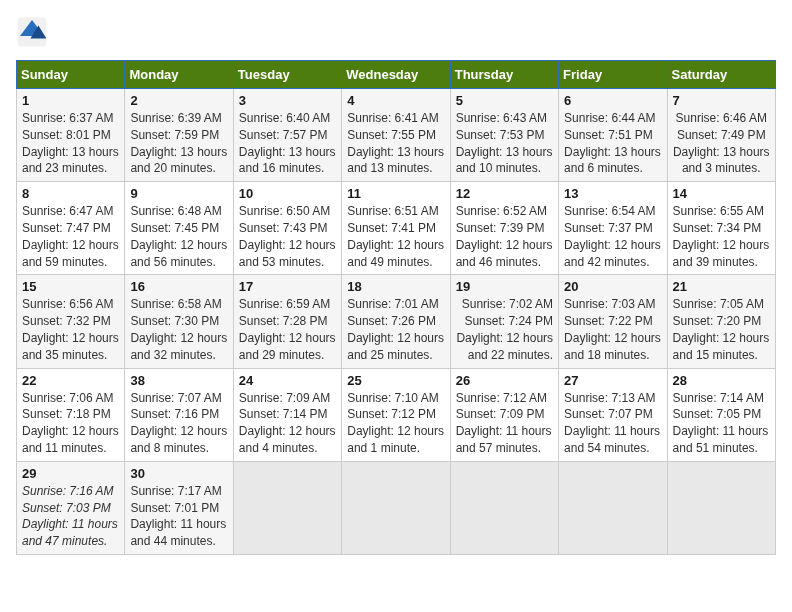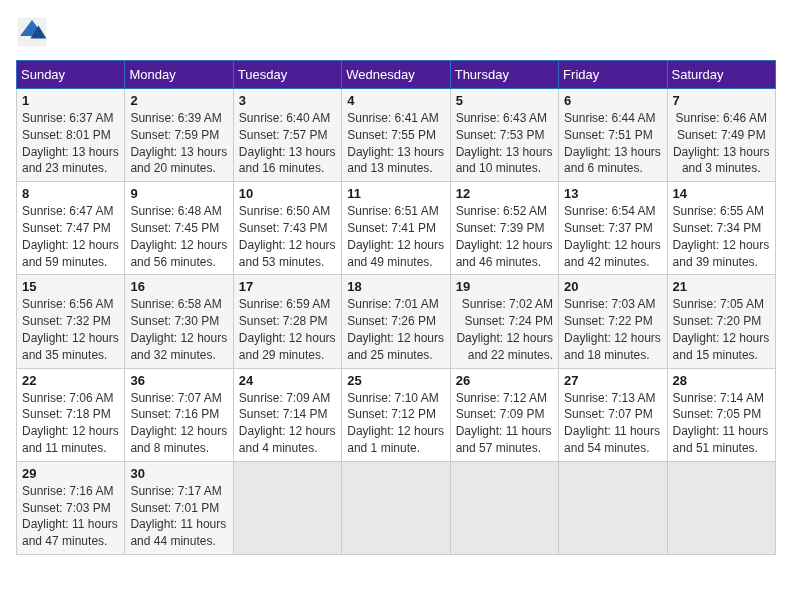--- a/index.html
+++ b/index.html
@@ -41,26 +41,26 @@
     .subtitle {
       font-size: 14px;
       color: #555;
     }
     table {
       width: 100%;
       border-collapse: collapse;
       font-size: 10.5px;
     }
     thead tr th {
-      background: #4c1d95;
+      background: #4d7c0f;
       color: #fff;
       padding: 6px 4px;
       text-align: left;
       font-size: 13px;
-      font-weight: normal;
+      font-weight: bold;
       border: 1px solid #2a6ebd;
     }
     tbody tr td {
       border: 1px solid #ccc;
       vertical-align: top;
       padding: 4px 5px;
       background: #fff;
       min-height: 70px;
       height: 80px;
     }
@@ -272,21 +272,21 @@
       </tr>
       <tr>
         <td>
           <span class="day-num">22</span>
           <div class="cell-text" style="white-space: pre-line;">Sunrise: 7:06 AM
 Sunset: 7:18 PM
 Daylight: 12 hours
 and 11 minutes.</div>
         </td>
         <td>
-          <span class="day-num">36</span>
+          <span class="day-num">38</span>
           <div class="cell-text" style="white-space: pre-line;">Sunrise: 7:07 AM
 Sunset: 7:16 PM
 Daylight: 12 hours
 and 8 minutes.</div>
         </td>
         <td>
           <span class="day-num">24</span>
           <div class="cell-text" style="white-space: pre-line;">Sunrise: 7:09 AM
 Sunset: 7:14 PM
 Daylight: 12 hours
@@ -317,21 +317,21 @@
           <span class="day-num">28</span>
           <div class="cell-text" style="white-space: pre-line;">Sunrise: 7:14 AM
 Sunset: 7:05 PM
 Daylight: 11 hours
 and 51 minutes.</div>
         </td>
       </tr>
       <tr>
         <td>
           <span class="day-num">29</span>
-          <div class="cell-text" style="white-space: pre-line;">Sunrise: 7:16 AM
+          <div class="cell-text" style="white-space: pre-line; font-style: italic;">Sunrise: 7:16 AM
 Sunset: 7:03 PM
 Daylight: 11 hours
 and 47 minutes.</div>
         </td>
         <td>
           <span class="day-num">30</span>
           <div class="cell-text" style="white-space: pre-line;">Sunrise: 7:17 AM
 Sunset: 7:01 PM
 Daylight: 11 hours
 and 44 minutes.</div>

